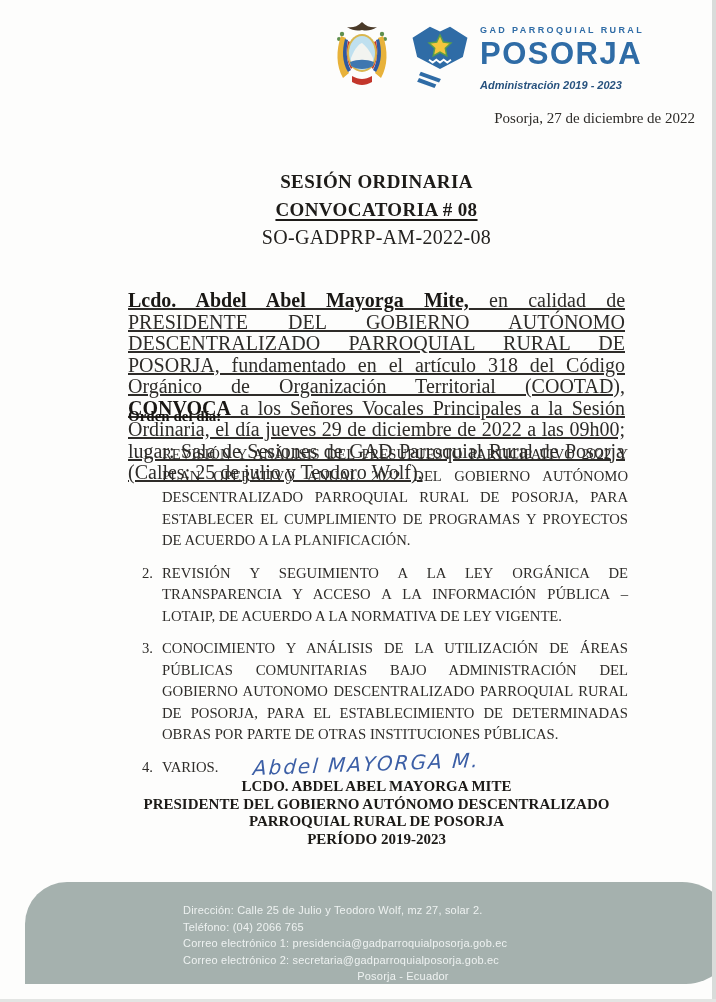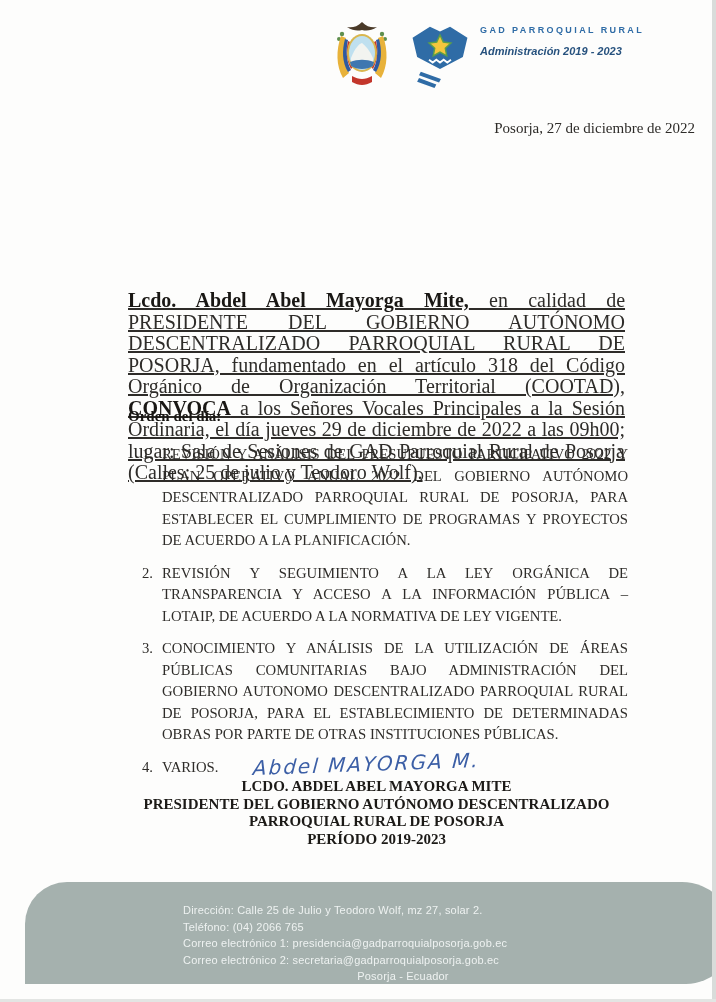--- a/index.html
+++ b/index.html
@@ -19,21 +19,21 @@
   .coat{width:60px;height:72px;}
   .logo{display:flex;align-items:flex-start;gap:8px;}
   .emblem{width:64px;height:74px;}
   .logo-text{display:flex;flex-direction:column;line-height:1;padding-top:6px;
              font-family:"Liberation Sans", sans-serif;}
   .logo-org{font-size:9px;font-weight:bold;letter-spacing:2.4px;color:#2f6ca6;}
   .logo-name{font-size:31px;font-weight:bold;letter-spacing:1.5px;color:#2f6ca6;margin-top:3px;}
   .logo-admin{font-size:11px;font-weight:bold;font-style:italic;color:#27527e;margin-top:11px;}
 
   
-  .date{position:absolute;top:120px;right:21px;font-size:15px;}
+  .date{position:absolute;top:110px;right:21px;font-size:15px;}
 
   
   .title-block{position:absolute;top:168px;left:128px;width:497px;text-align:center;line-height:1.45;}
   .title-1{font-size:19px;font-weight:bold;letter-spacing:.4px;color:#1d1b18;}
   .title-2{font-size:19px;font-weight:bold;letter-spacing:.4px;color:#1d1b18;
            text-decoration:underline;text-decoration-thickness:2px;text-underline-offset:3px;}
   .title-3{font-size:20px;letter-spacing:.3px;color:#23211e;}
 
   
   .intro{position:absolute;top:270px;left:128px;width:497px;
@@ -95,27 +95,33 @@
     <div class="logo">
       <svg class="emblem" viewBox="0 0 70 76">
         <polygon points="5,17 24,5 35,10 46,5 65,17 60,38 35,51 10,38" fill="#2f6ca6"></polygon>
         <path d="M35 14 l3.6 7.6 8.4 1.1 -6.2 5.8 1.6 8.3 -7.4 -4.1 -7.4 4.1 1.6 -8.3 -6.2 -5.8 8.4 -1.1 Z" fill="#f4c63d" stroke="#5a9e4b" stroke-width="1.6"></path>
         <polyline points="23,41 27,44 31,41 35,44 39,41 43,44 47,41" stroke="#ffffff" fill="none" stroke-width="2"></polyline>
         <polygon points="14,54 36,62 34,66 12,58" fill="#2f6ca6"></polygon>
         <polygon points="12,61 31,68 29,72 10,65" fill="#2f6ca6"></polygon>
       </svg>
       <div class="logo-text">
         <span class="logo-org">GAD PARROQUIAL RURAL</span>
+        <span class="logo-name">POSORJA</span>
         <span class="logo-admin">Administración 2019 - 2023</span>
       </div>
     </div>
   </div>
 
   <div class="date">Posorja, 27 de diciembre de 2022</div>
 
+  <div class="title-block">
+    <div class="title-1">SESIÓN ORDINARIA</div>
+    <div class="title-2">CONVOCATORIA # 08</div>
+    <div class="title-3">SO-GADPRP-AM-2022-08</div>
+  </div>
 
   <p class="intro"><span class="b">Lcdo. Abdel Abel Mayorga Mite,</span><span> en calidad de PRESIDENTE DEL GOBIERNO AUTÓNOMO DESCENTRALIZADO PARROQUIAL RURAL DE POSORJA, fundamentado en el artículo 318 del Código Orgánico de Organización Territorial (COOTAD), </span><span class="b">CONVOCA</span><span> a los Señores Vocales Principales a la Sesión Ordinaria, el día jueves 29 de diciembre de 2022 a las 09h00; lugar: Sala de Sesiones de GAD Parroquial Rural de Posorja (Calles: 25 de julio y Teodoro Wolf).</span></p>
 
   <div class="agenda-heading">Orden del día:</div>
 
   <div class="agenda">
       <div class="agenda-item">
       <span class="agenda-num">1.</span>
       <div class="agenda-text">REVISIÓN Y ANÁLISIS DEL PRESUPUESTO PARTICIPATIVO 2022 Y PLAN OPERATIVO ANUAL 2022 DEL GOBIERNO AUTÓNOMO DESCENTRALIZADO PARROQUIAL RURAL DE POSORJA, PARA ESTABLECER EL CUMPLIMIENTO DE PROGRAMAS Y PROYECTOS DE ACUERDO A LA PLANIFICACIÓN.</div>
     </div>

